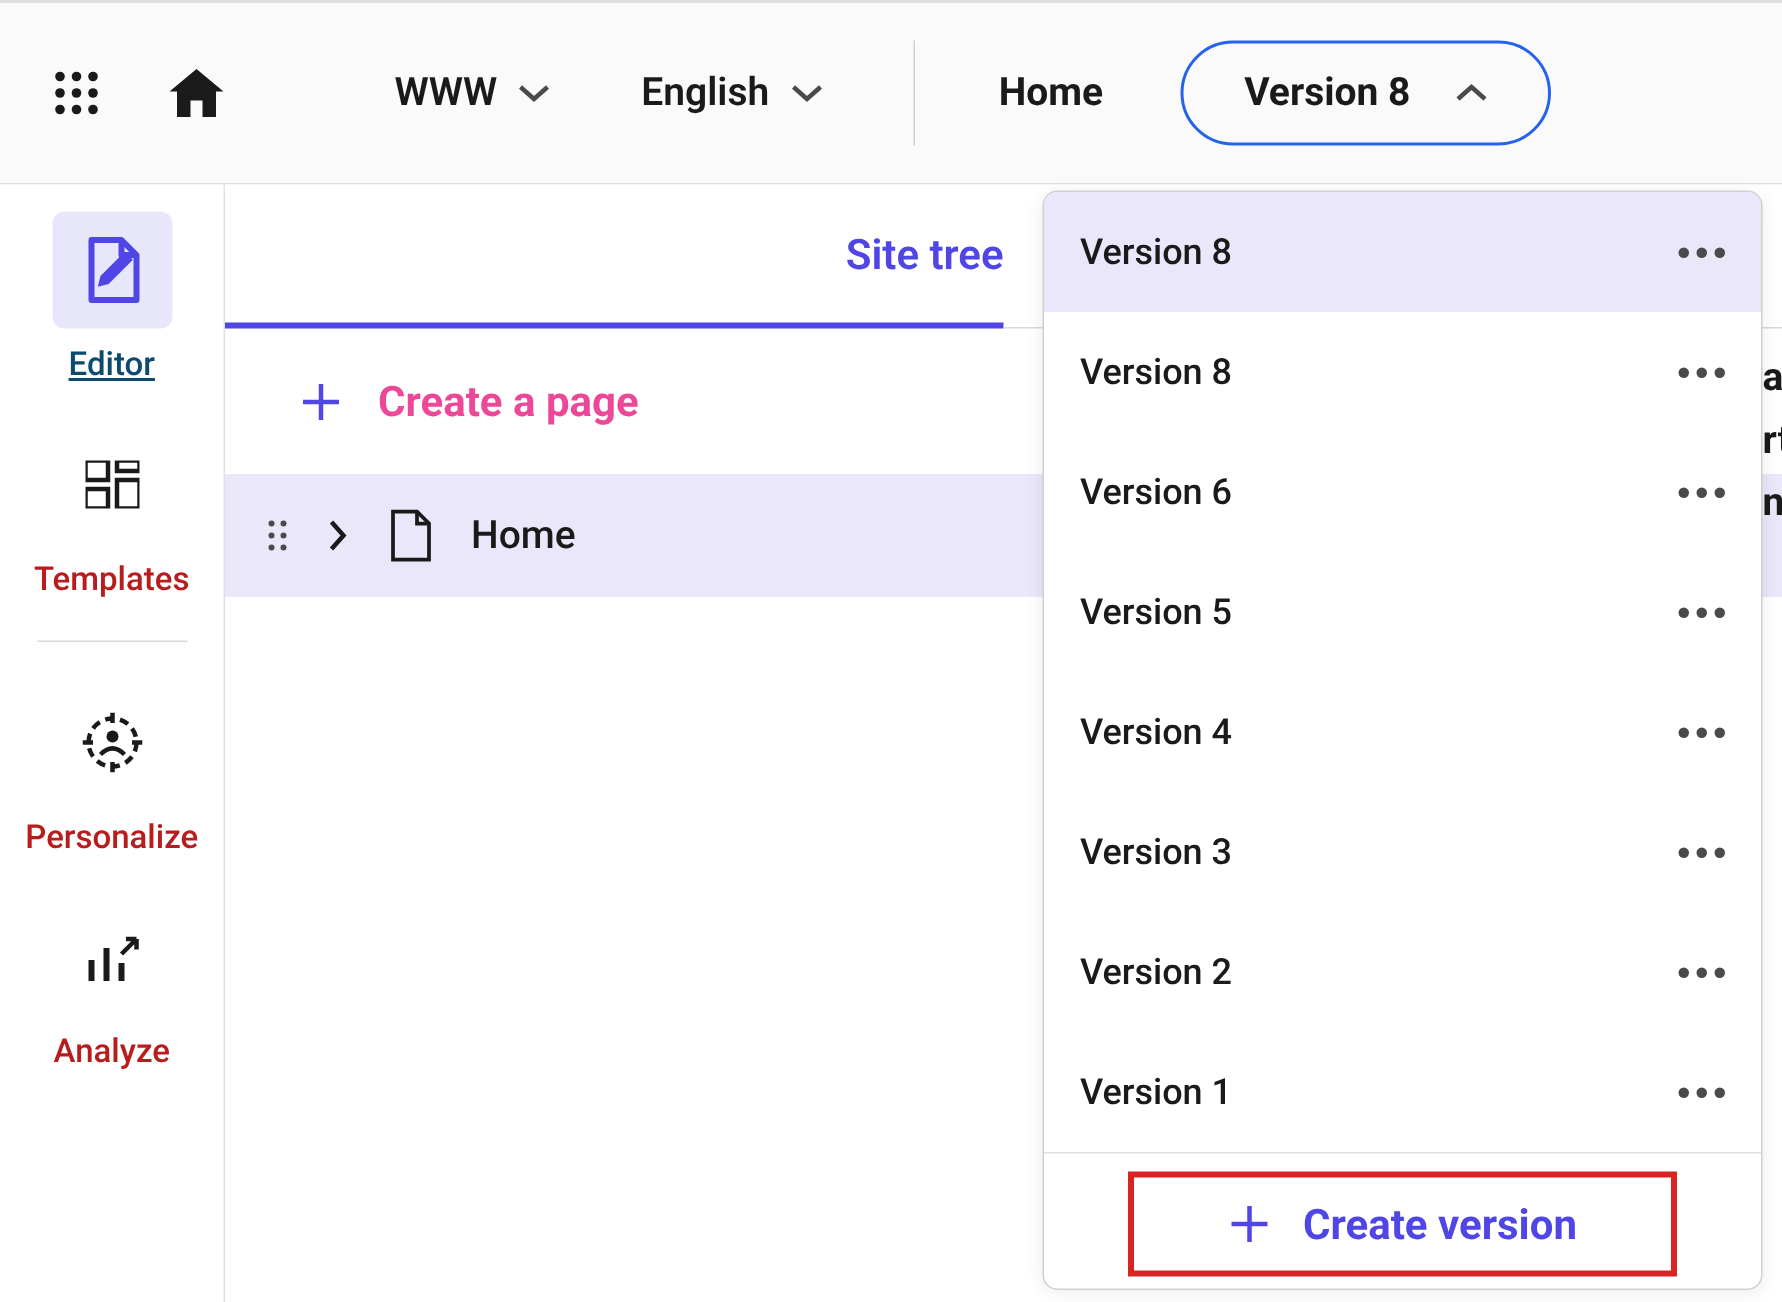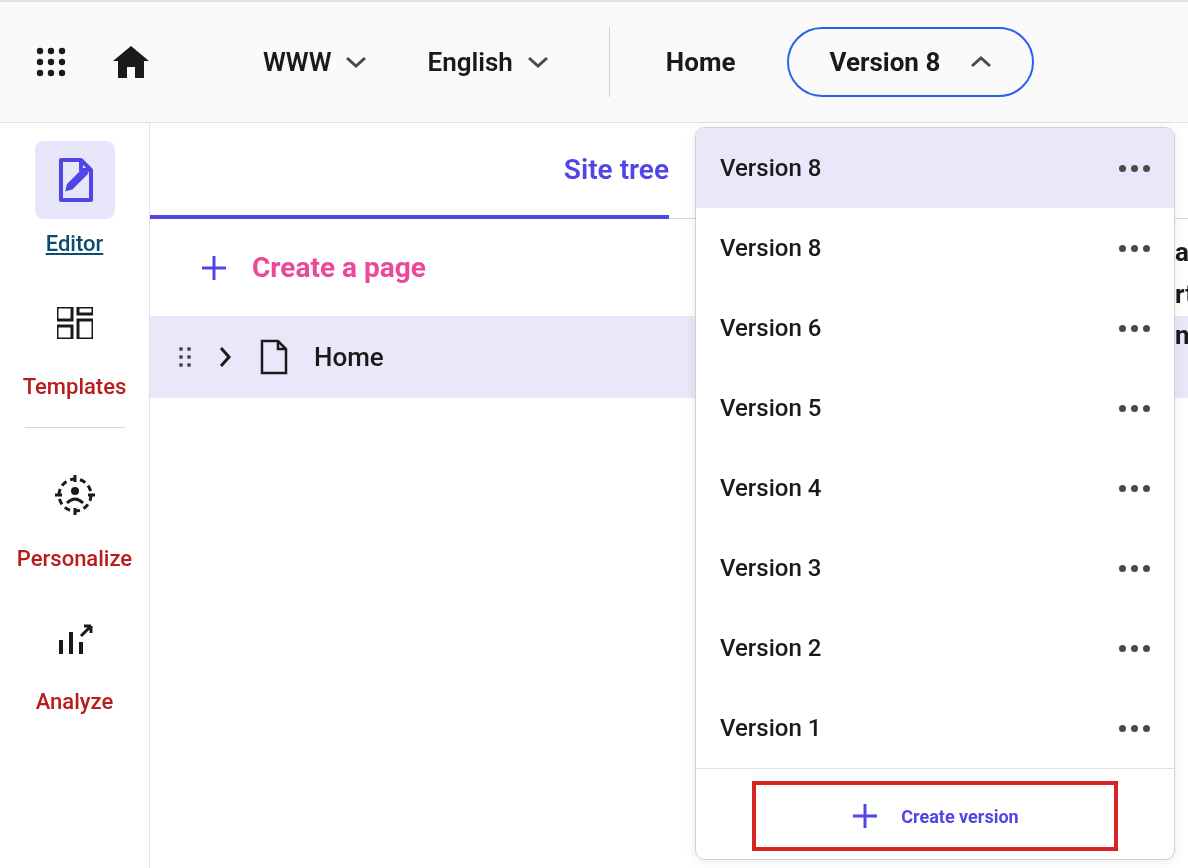--- a/index.html
+++ b/index.html
@@ -254,21 +254,21 @@
     .create-version-wrap {
       padding: 10px 8px 8px 8px;
     }
     .create-version {
       display: flex;
       align-items: center;
       justify-content: center;
       gap: 22px;
       height: 70px;
       border: 4px solid #d92424;
-      font-size: 18px;
+      font-size: 28px;
       font-weight: 700;
       color: #4f46e5;
       cursor: pointer;
       margin: 2px 48px 0 48px;
     }
     .create-version .plus-icon {
       stroke: #4f46e5;
     }
     .peek-text {
       position: absolute;

